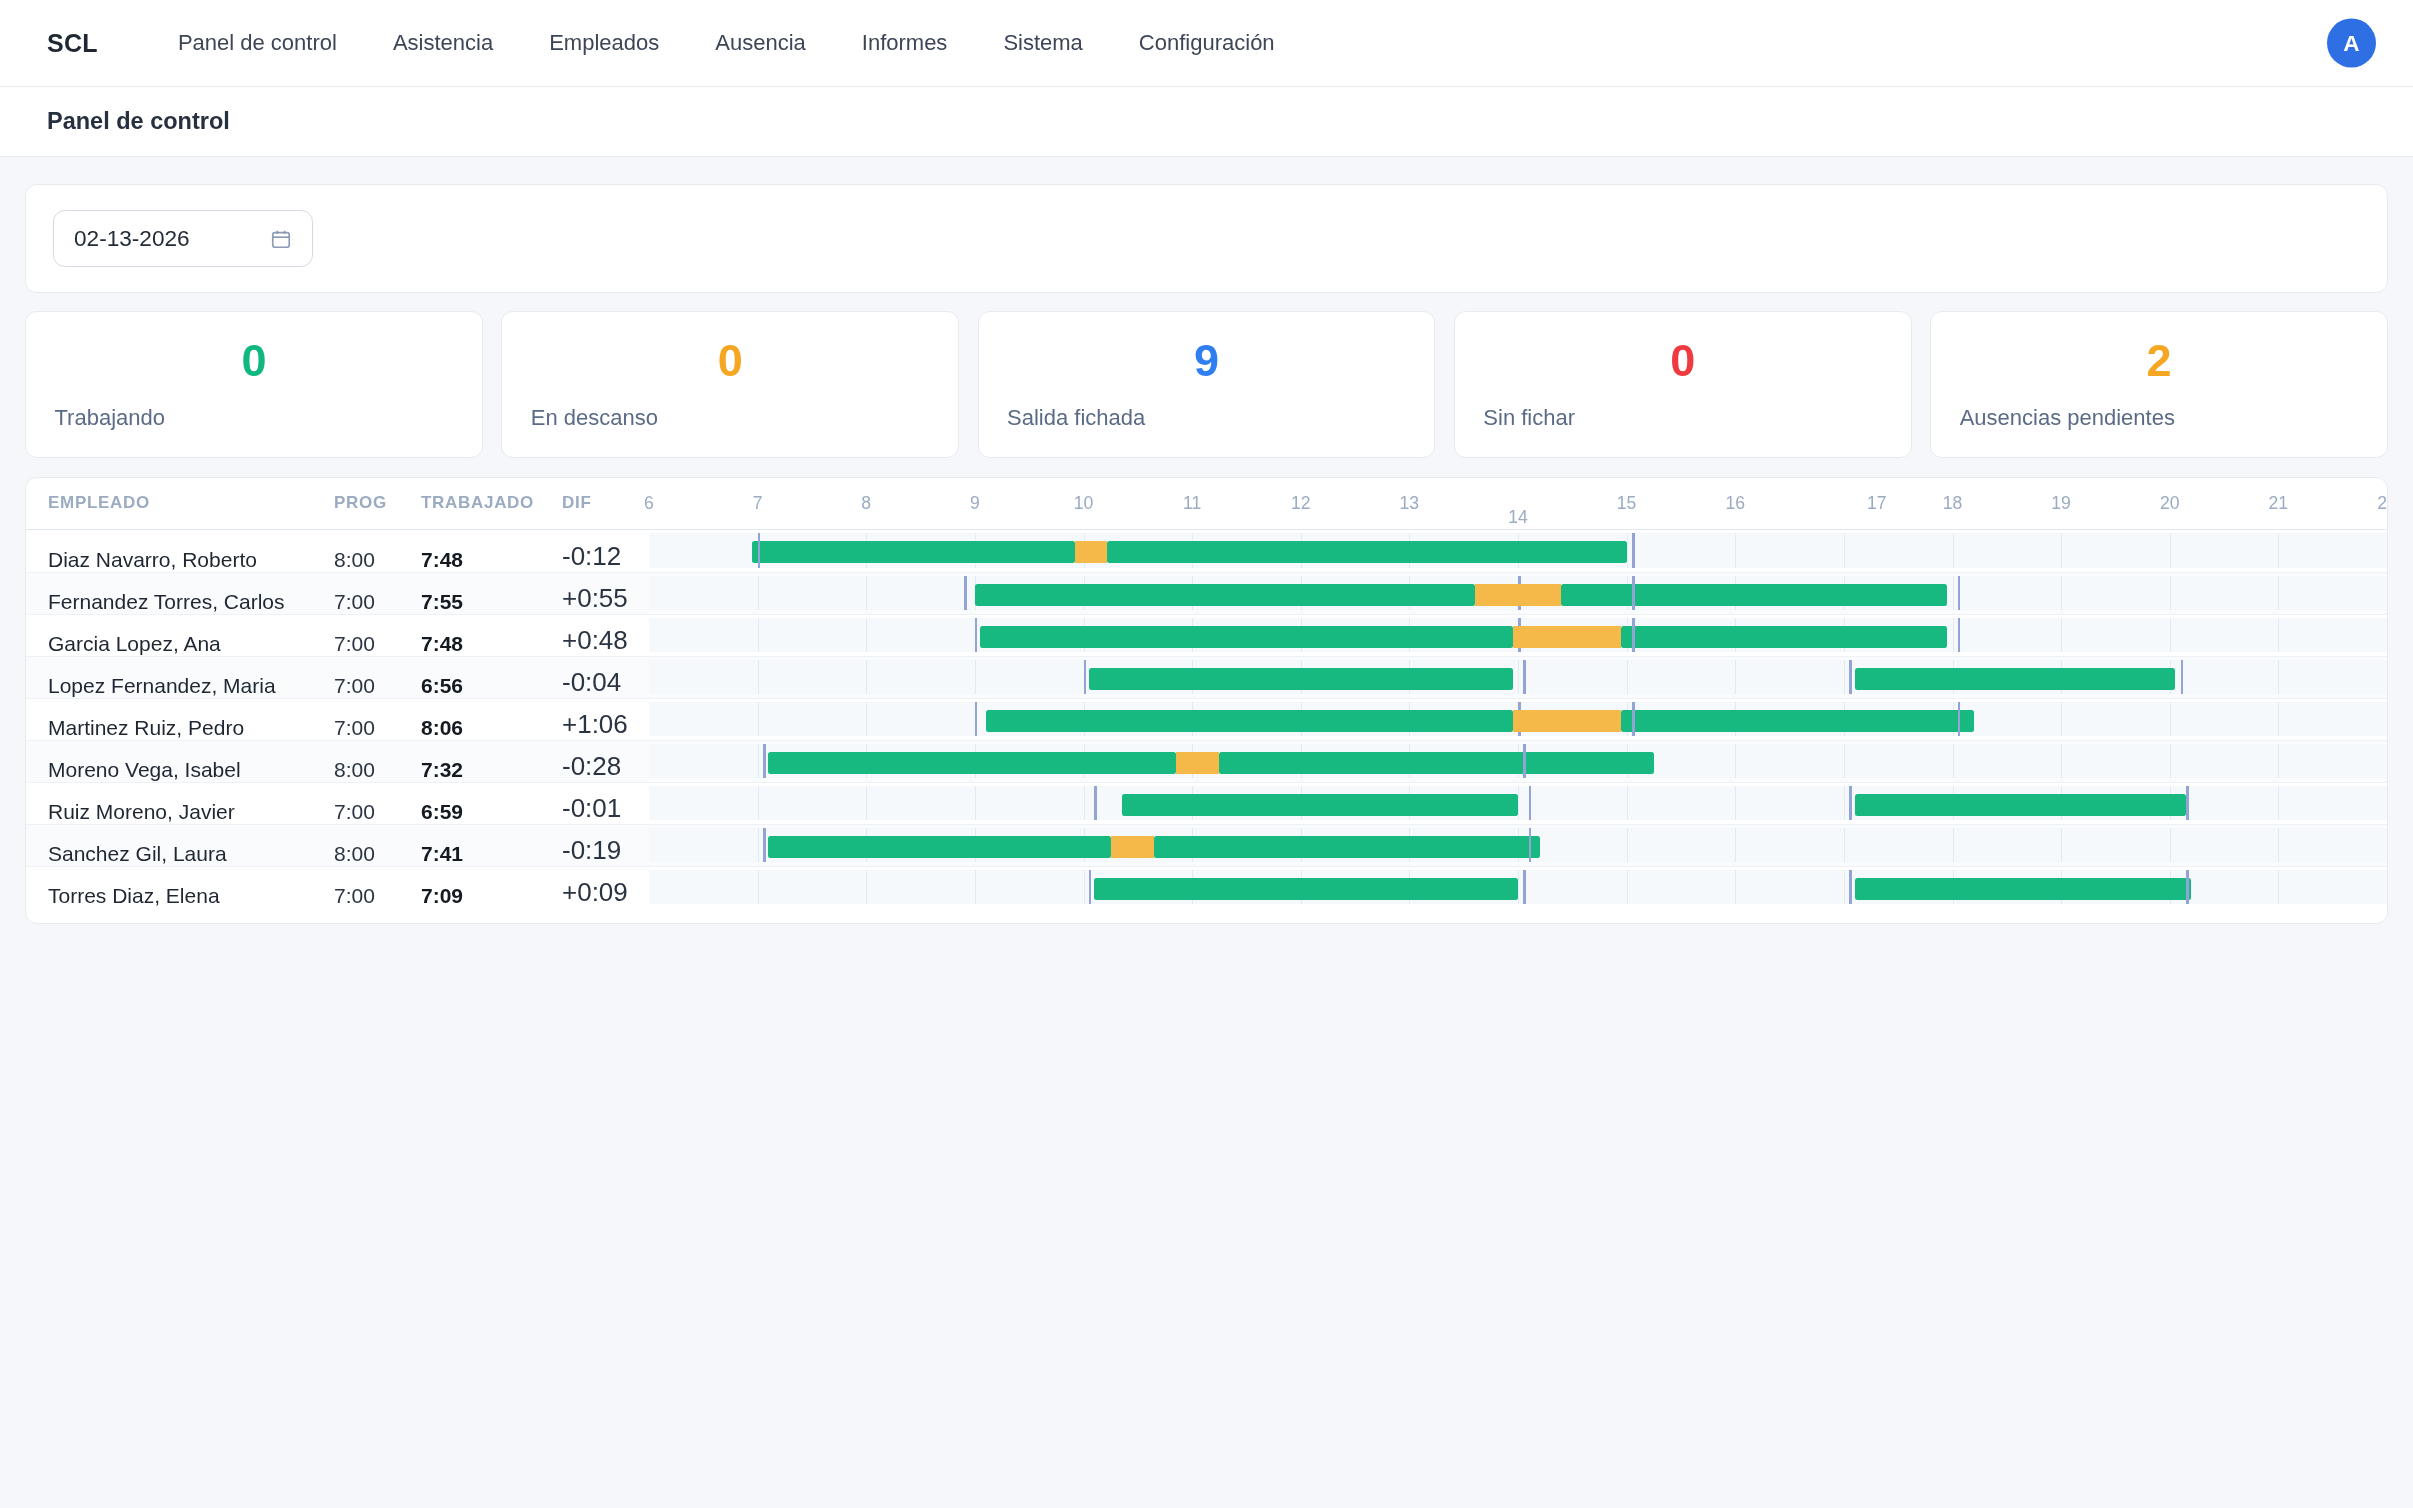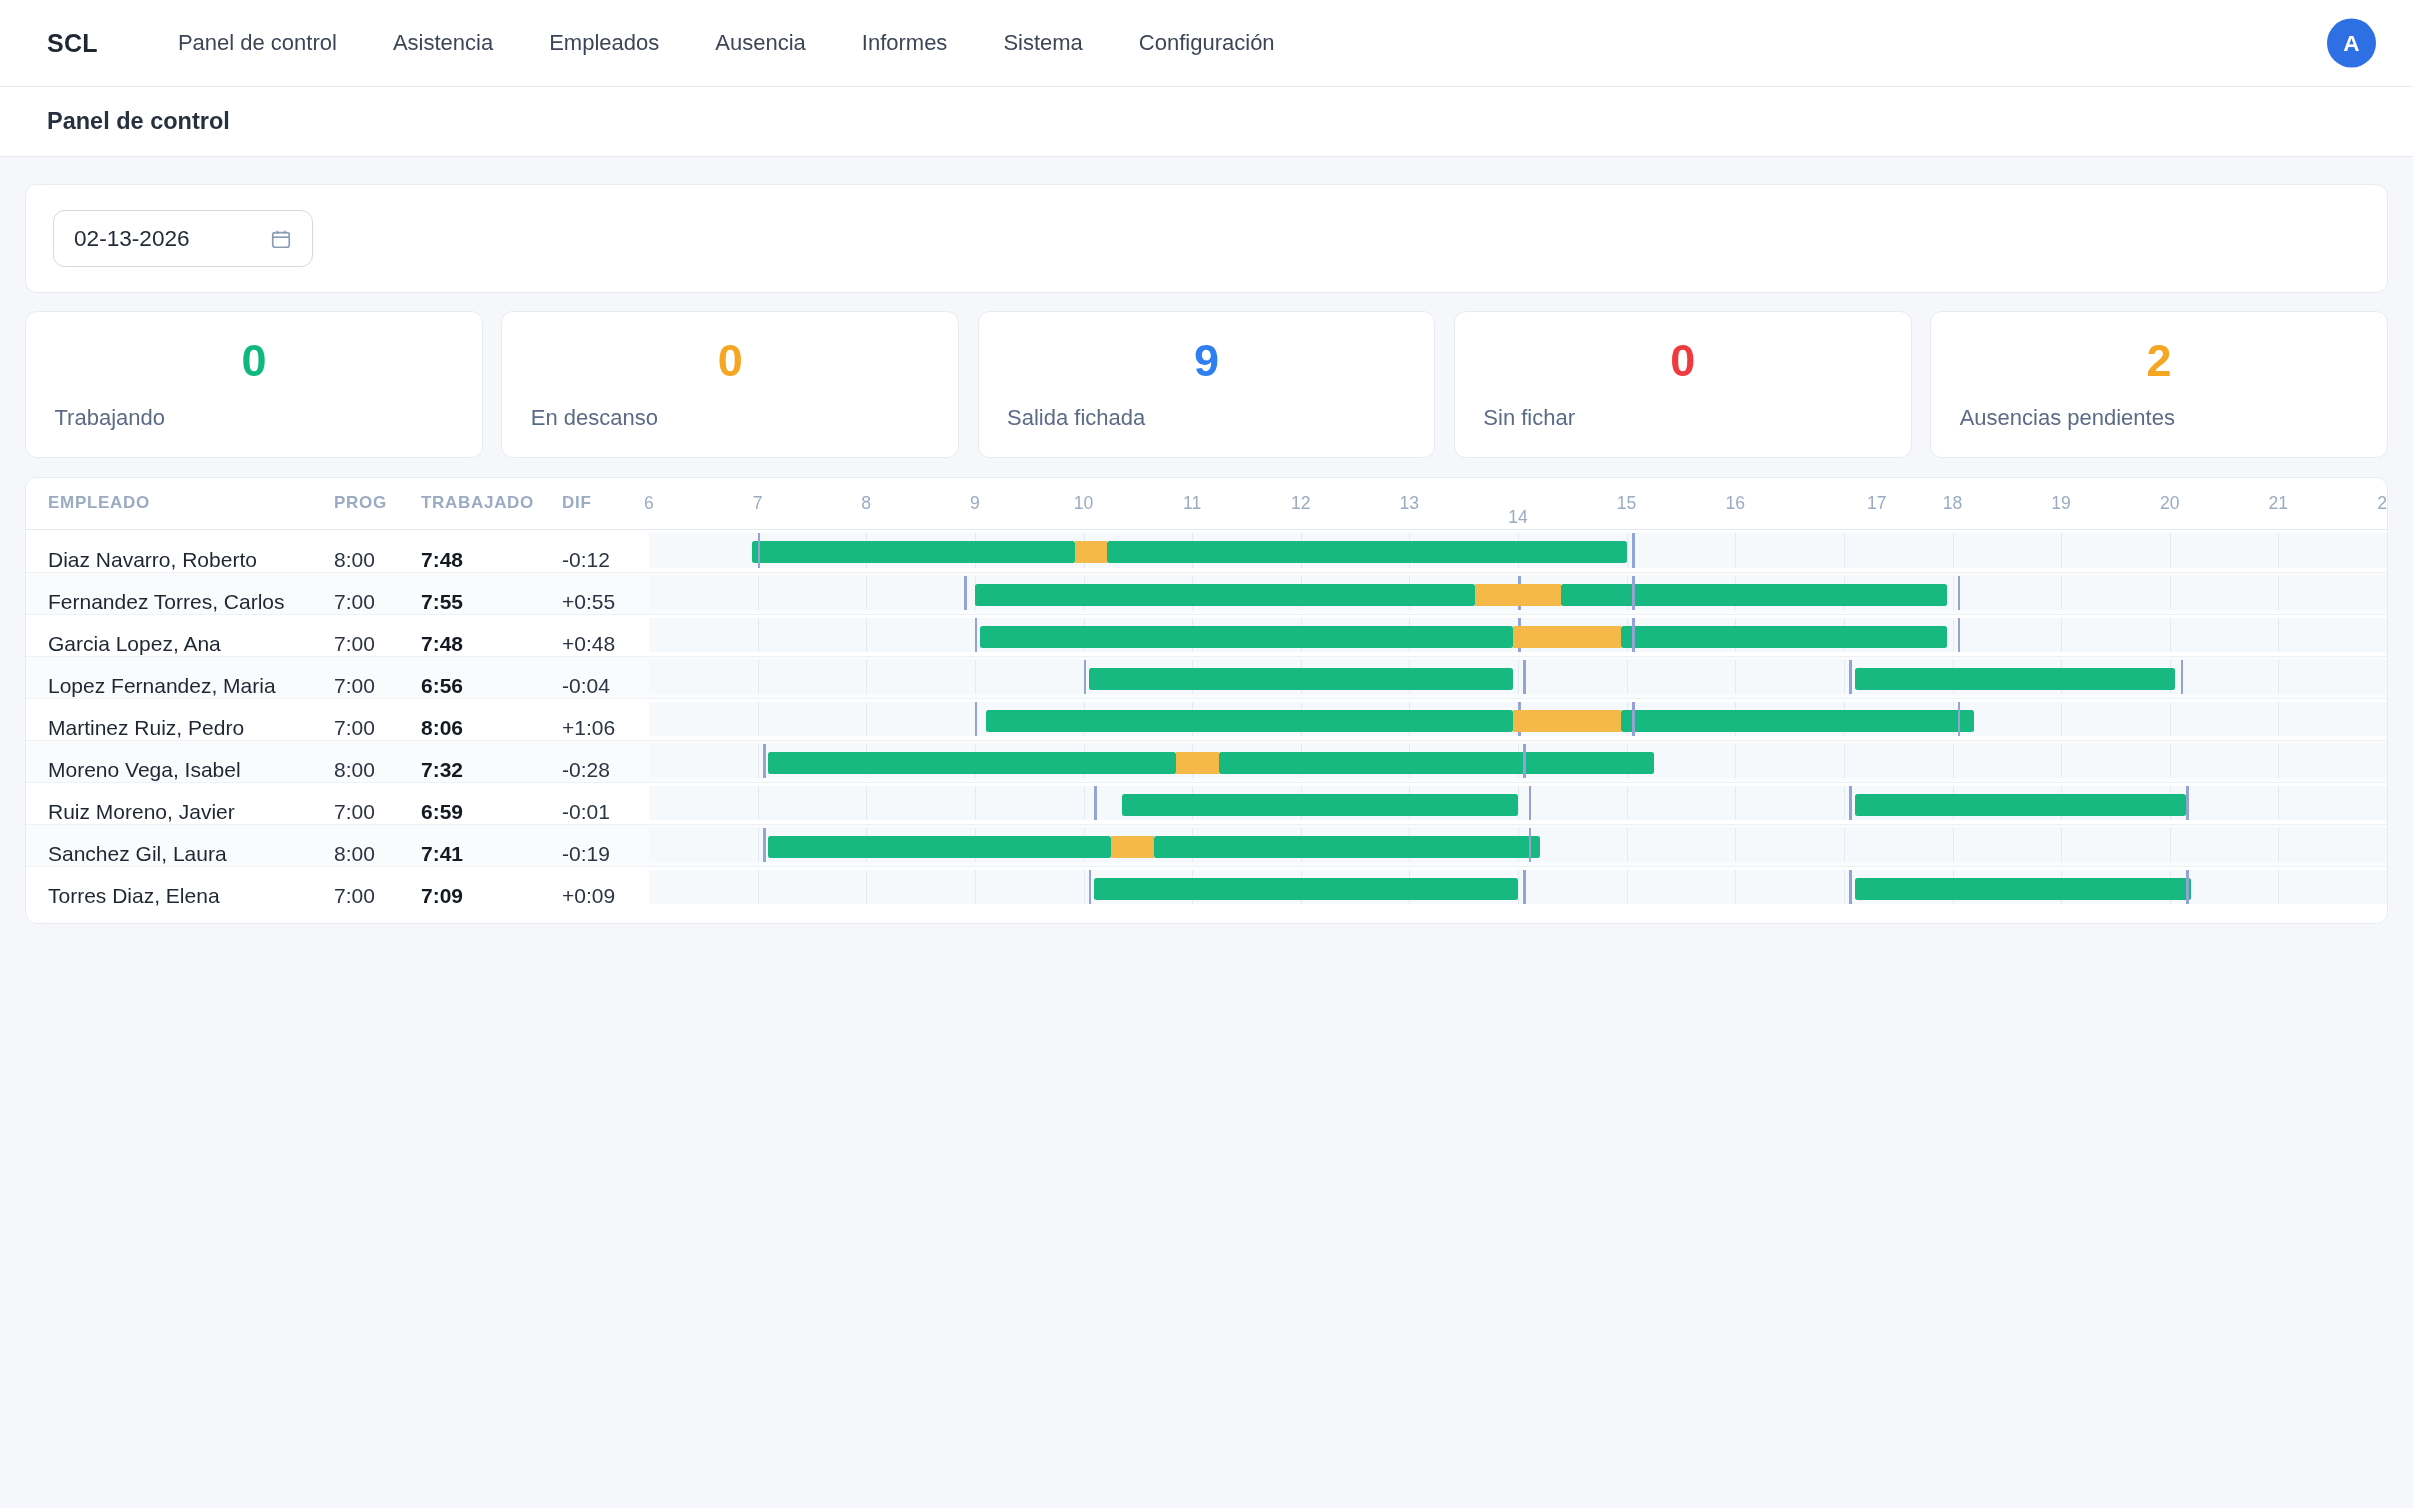--- a/index.html
+++ b/index.html
@@ -168,21 +168,21 @@
     text-align: right;
   }
 
   .body-row { height: 42px; }
   .body-row.alt { background: #fafbfd; }
   .body-row + .body-row { border-top: 0.8px solid #eef1f5; }
   .body-row .cell { display: flex; align-items: flex-end; }
   .td-name { font-size: 21px; color: #1f2733; }
   .td-prog { font-size: 21px; color: #2b3442; }
   .td-trab { font-size: 21px; color: #141a22; font-weight: bold; }
-  .td-dif  { font-size: 21px; color: #2b3442; }
+  .td-dif  { font-size: 26px; color: #2b3442; }
 
   
   .hours { position: absolute; inset: 0; }
   .hour-label {
     position: absolute;
     top: 50%;
     transform: translate(-50%, -50%);
     font-size: 17.6px;
     color: #9aabc2;
   }

